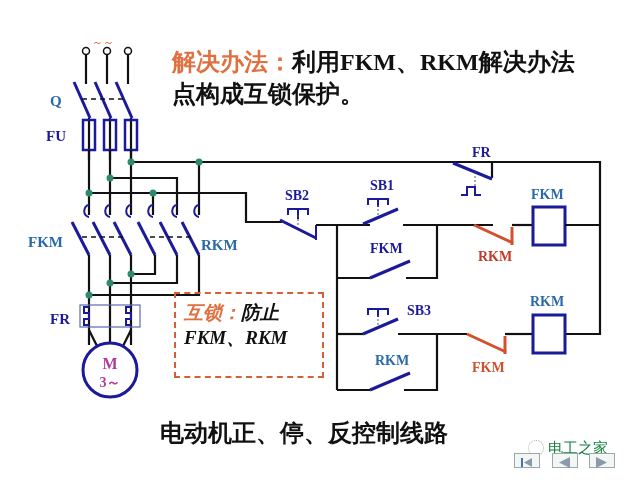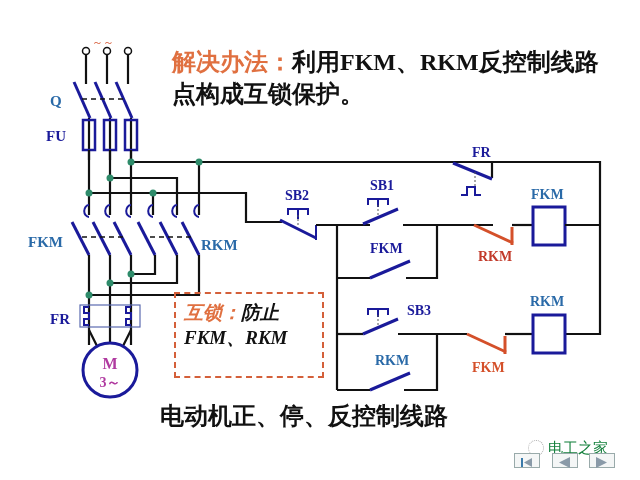--- a/index.html
+++ b/index.html
@@ -11,21 +11,21 @@
     .red { stroke: #d4502a; stroke-width: 3; fill: none; }
     .dash { stroke: #111; stroke-width: 1.5; stroke-dasharray: 5 4; fill: none; }
     .dot { fill: #2e8b6a; }
     .lbl-serif { font-family: "Liberation Serif", "DejaVu Serif", serif; font-weight: bold; }
     .heading { position: absolute; left: 172px; top: 46px; font-size: 24px; font-weight: bold; line-height: 32px; color: #111; font-family: "DejaVu Sans", sans-serif; letter-spacing: 0px; }
     .heading .accent { color: #e07040; margin-top: 8px; }
     .heading .serif { font-family: "Liberation Serif", serif; font-weight: bold; }
     .note { position: absolute; left: 174px; top: 292px; width: 150px; height: 86px; border: 2px dashed #d4603a; box-sizing: border-box; padding: 6px 0 0 8px; font-size: 19px; line-height: 25px; color: #111; font-weight: bold; font-style: italic; }
     .note .accent { color: #e07040; }
     .note .serif { font-family: "Liberation Serif", serif; font-weight: bold; }
-    .caption { position: absolute; left: 160px; top: 400px; font-size: 24px; font-weight: bold; color: #111; }
+    .caption { position: absolute; left: 160px; top: 417px; font-size: 24px; font-weight: bold; color: #111; }
     .nav { position: absolute; top: 453px; width: 26px; height: 15px; border: 1px solid #9aa; background: #f4f6f6; box-sizing: border-box; }
     .watermark { position: absolute; left: 548px; top: 439px; font-size: 15px; color: #15803d; }
     .wm-icon { position: absolute; left: 528px; top: 440px; width: 14px; height: 14px; border: 1px dotted #aaa; border-radius: 50%; }
   </style>
 </head>
 <body>
 
 <svg id="diagram" width="640" height="480" viewBox="0 0 640 480">
 
   <g>
@@ -181,21 +181,21 @@
     <line class="red" x1="505" y1="336" x2="505" y2="354"></line>
     <line class="wire" x1="505" y1="334" x2="533" y2="334"></line>
     <text x="472" y="372" class="lbl-serif" fill="#d4502a" font-size="14">FKM</text>
 
     <rect x="533" y="315" width="32" height="38" fill="#fff" stroke="#1a1a9a" stroke-width="3"></rect>
     <text x="530" y="306" class="lbl-serif" fill="#2a6aa8" font-size="14">RKM</text>
   </g>
 </svg>
 
 <div class="heading">
-  <span class="accent">解决办法：</span><span>利用</span><span class="serif">FKM、RKM</span><span>反控制线路</span><br>
+  <span class="accent">解决办法：</span><span>利用</span><span class="serif">FKM、RKM</span><span>解决办法</span><br>
   <span>点构成互锁保护。</span>
 </div>
 
 <div class="note">
   <span class="accent">互锁：</span><span>防止</span><br>
   <span class="serif">FKM、RKM</span><br>
 </div>
 
 <div class="caption">电动机正、停、反控制线路</div>
 

